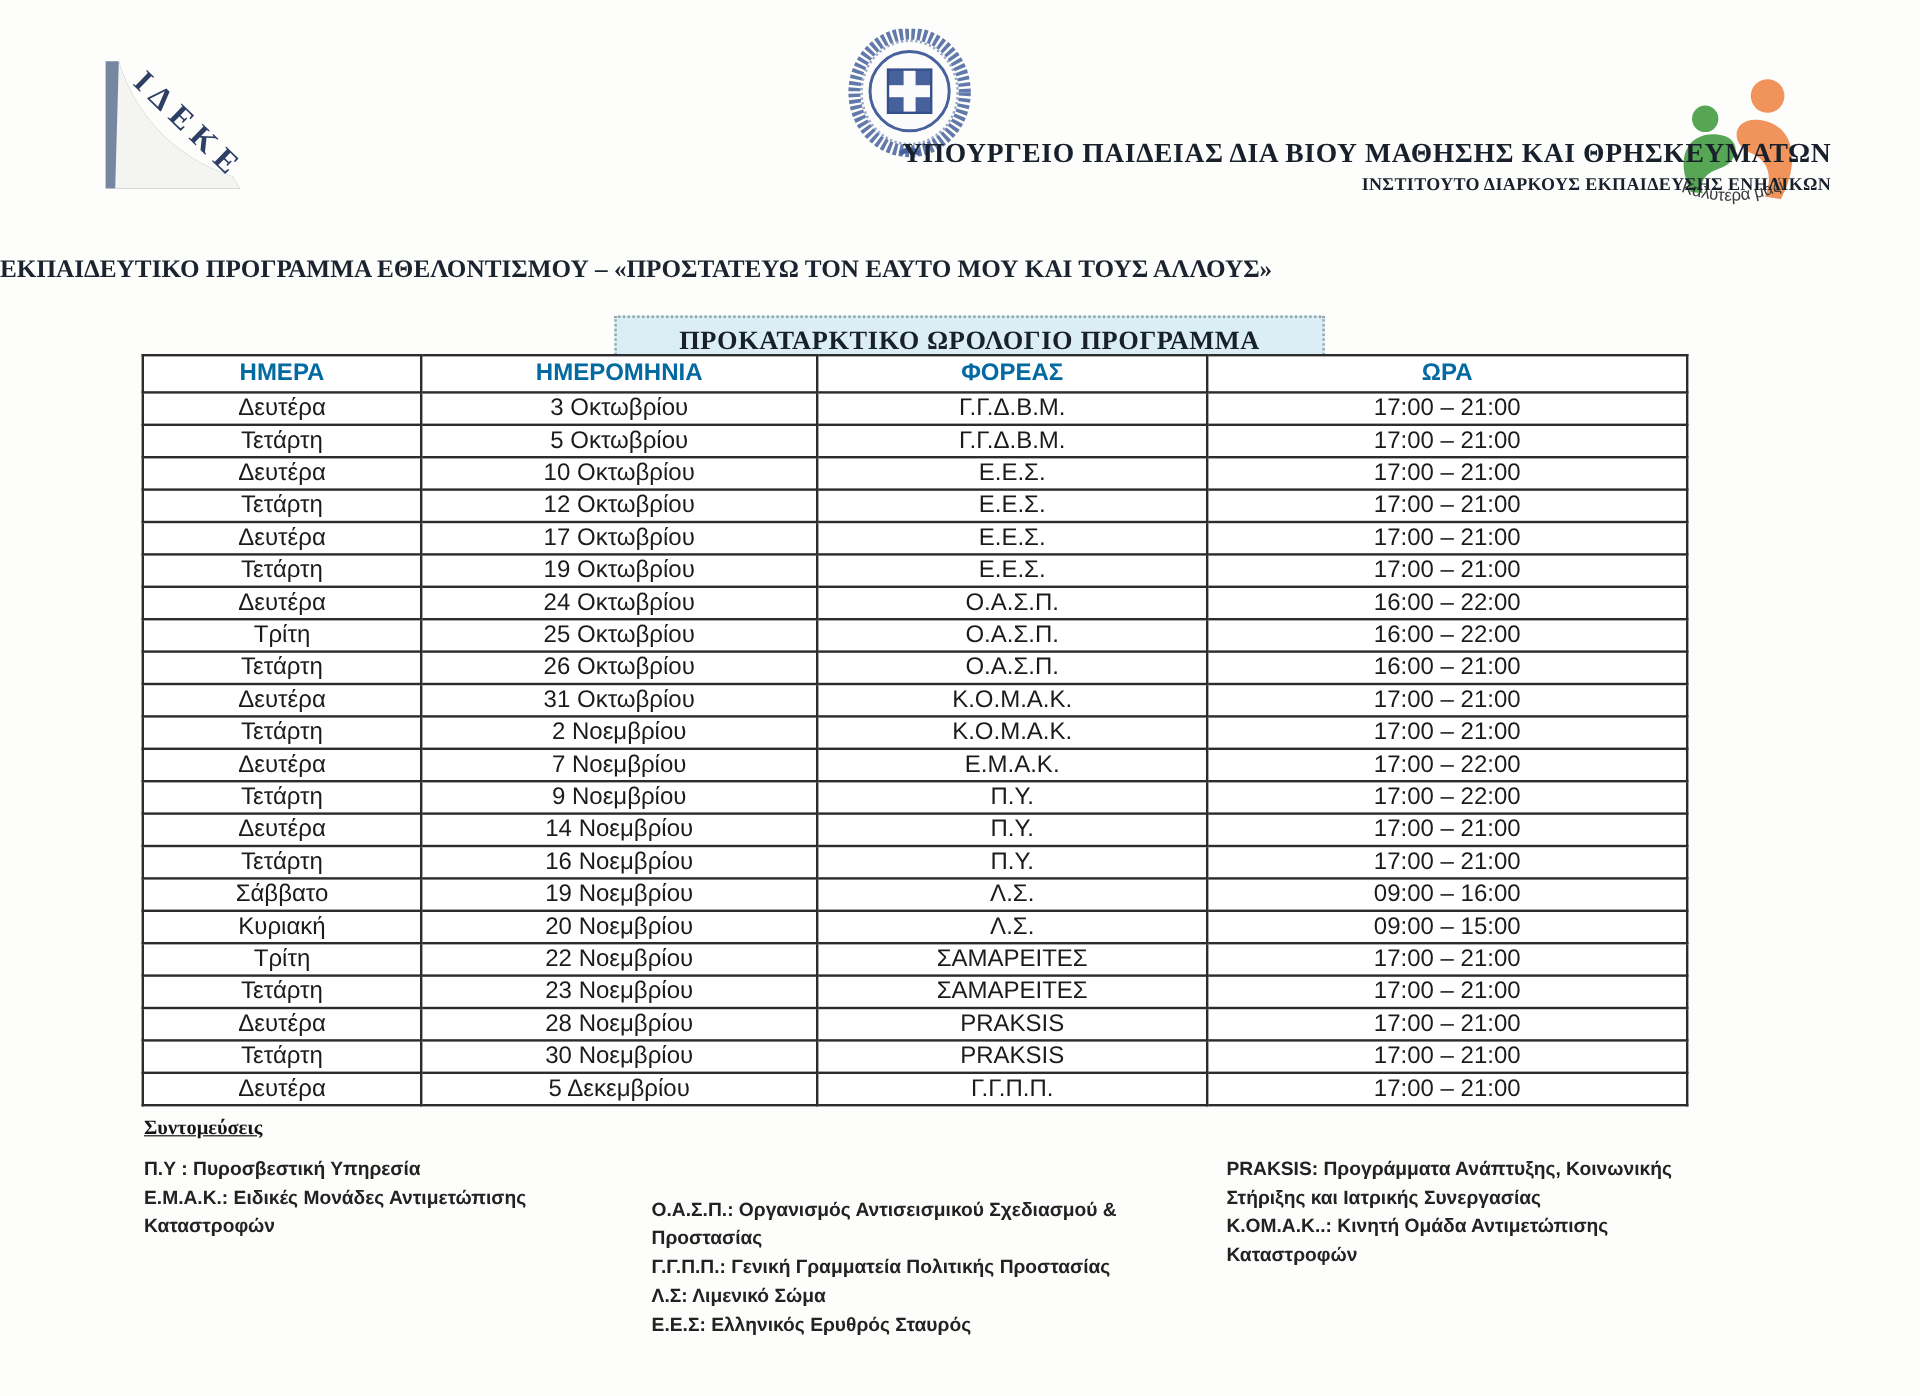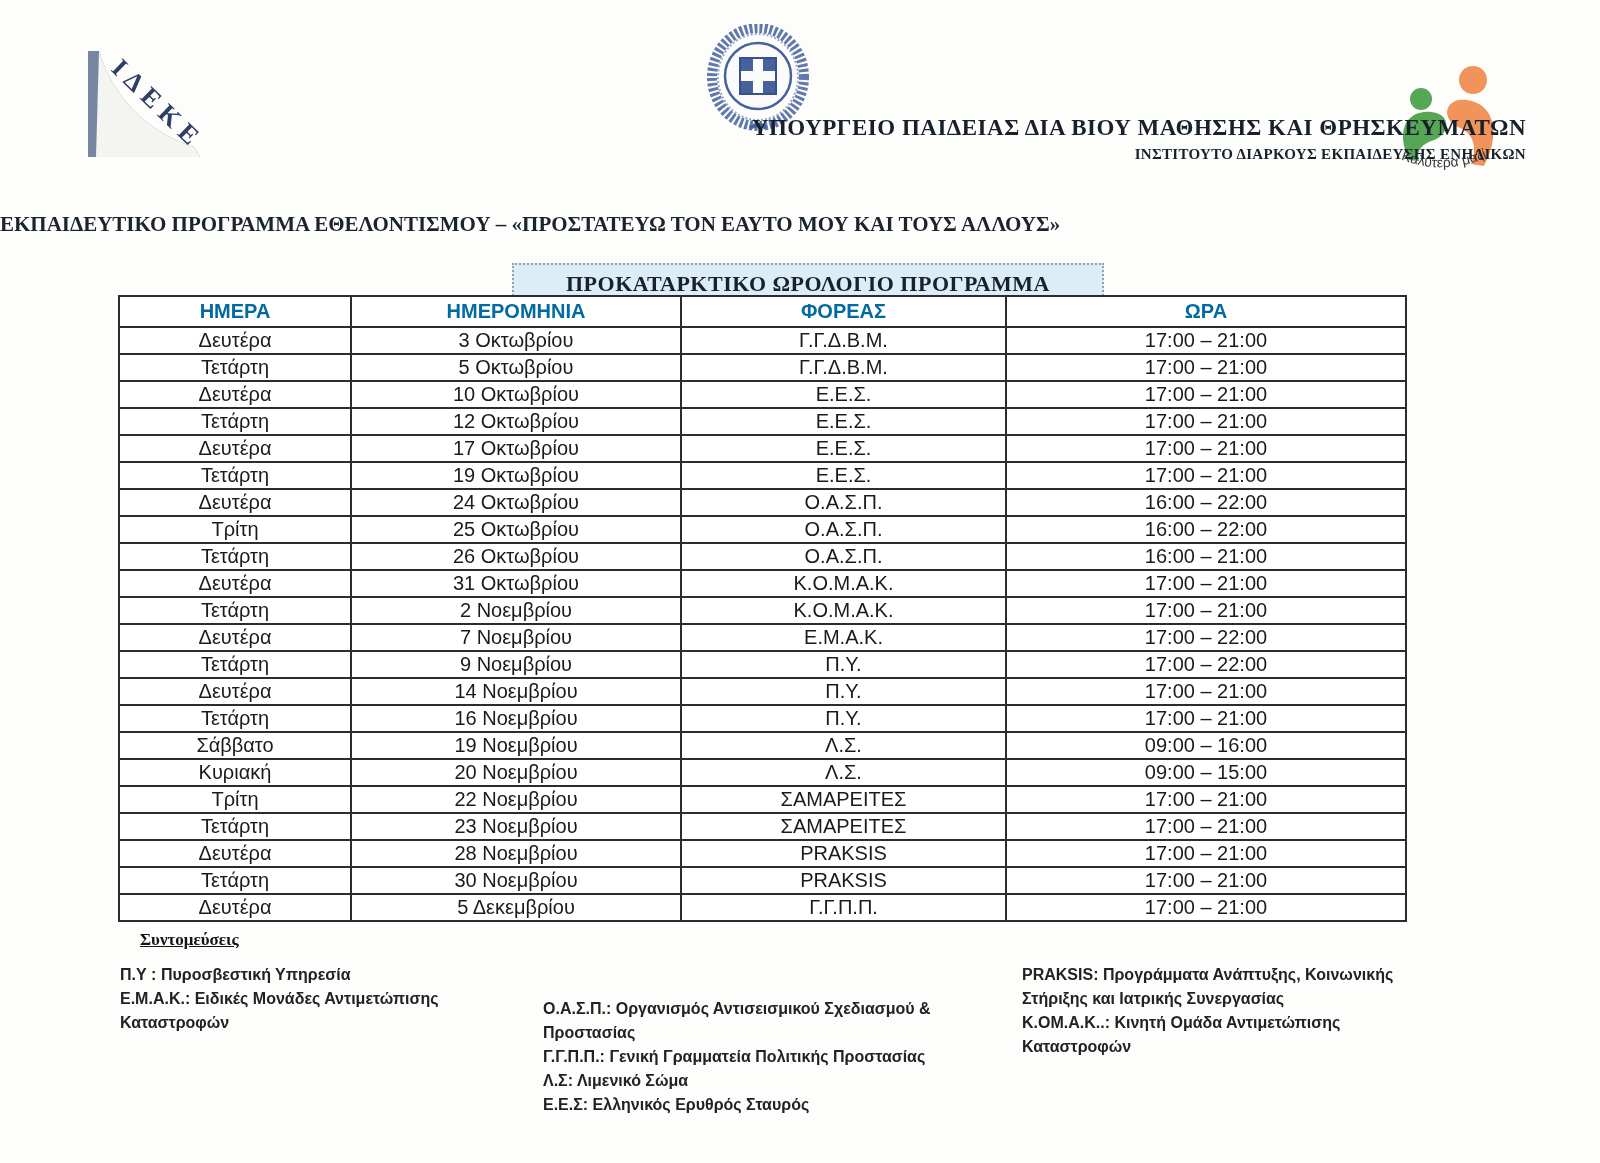--- a/index.html
+++ b/index.html
@@ -35,21 +35,21 @@
   table.schedule col.c4{width:400px;}
   table.schedule th,table.schedule td{
     border:2px solid #2c2c2c;text-align:center;vertical-align:middle;
     padding:0;overflow:hidden;white-space:nowrap;}
   table.schedule th{height:29px;font-size:20px;font-weight:bold;color:#0369a1;}
   table.schedule td{height:25px;font-size:20px;color:#1b1b1b;}
 
   
   .abbr-heading{left:120px;top:930px;
     font-family:"Liberation Serif",serif;font-weight:bold;font-size:17px;color:#151515;
-    text-decoration:underline;margin-left:20px;}
+    text-decoration:underline;}
   .abbr-col{top:963px;font-weight:bold;font-size:16px;line-height:24px;color:#222;}
   .abbr-col.col1{left:120px;width:420px;}
   .abbr-col.col2{left:543px;width:470px;margin-top:34px;}
   .abbr-col.col3{left:1022px;width:430px;}
 
   svg text{user-select:none;}
 </style>
 </head>
 <body>
 

